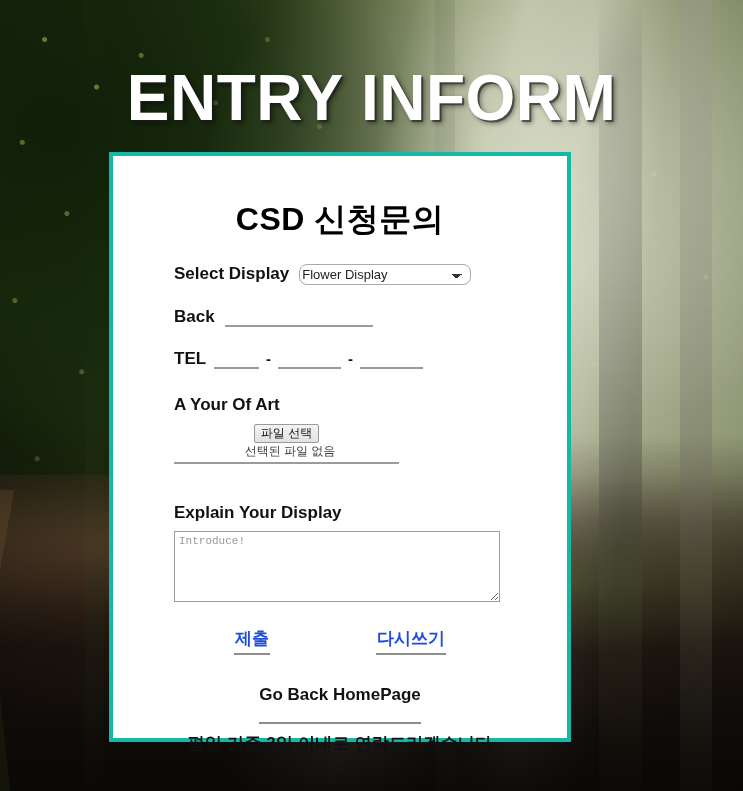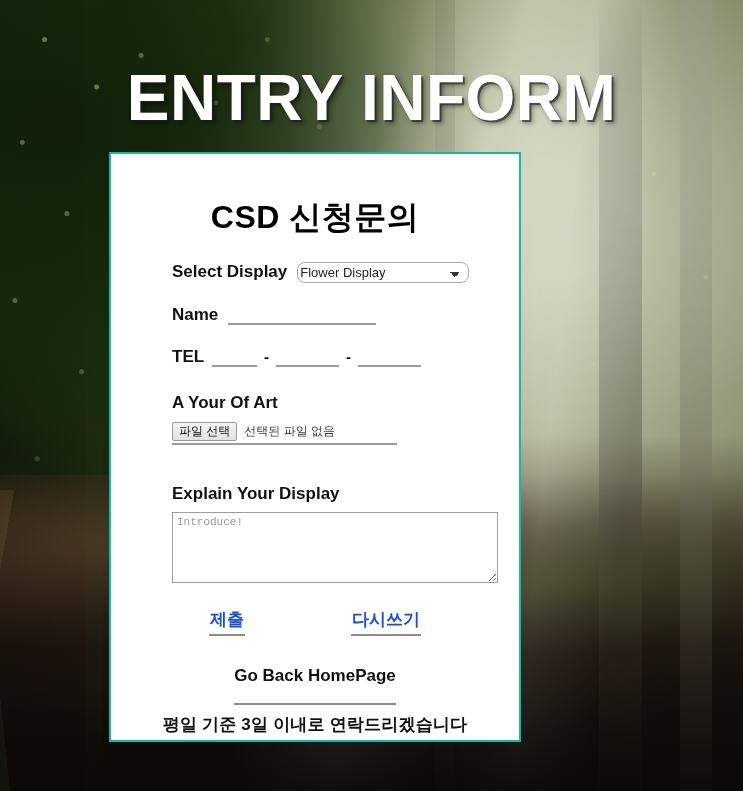--- a/index.html
+++ b/index.html
@@ -135,24 +135,24 @@
       3px 3px 5px rgba(0,0,0,0.45);
     white-space: nowrap;
     user-select: none;
   }
 
   
   #form-card {
     position: absolute;
     left: 109px;
     top: 152px;
-    width: 412px;
+    width: 462px;
     height: 590px;
     background: #ffffff;
-    border: 2px solid #14b8a6;
+    border: 4px solid #14b8a6;
   }
 
   #form-heading {
     margin: 0;
     padding-top: 42px;
     text-align: center;
     font-size: 32px;
     font-weight: bold;
     color: #000000;
     letter-spacing: 0.5px;
@@ -230,20 +230,21 @@
   }
 
   
   .file-row {
     margin-top: 9px;
     display: flex;
     align-items: center;
     width: 225px;
     border-bottom: 2px solid #9b9b9b;
     padding-bottom: 2px;
+    flex-direction: column;
   }
   .file-button {
     font-family: "Liberation Sans", sans-serif;
     font-size: 12px;
     color: #111;
     background: linear-gradient(to bottom, #f4f4f4, #e2e2e2);
     border: 1px solid #9a9a9a;
     border-radius: 2px;
     padding: 1px 6px;
     line-height: 15px;
@@ -347,21 +348,21 @@
     <div class="form-body">
 
       <div class="field-row">
         <span class="field-label">Select Display</span>
         <select class="display-select">
           <option>Flower Display</option>
         </select>
       </div>
 
       <div class="field-row">
-        <span class="field-label">Name</span>
+        <span class="field-label">Back</span>
         <input type="text" class="uline uline-name" value="" style="">
       </div>
 
       <div class="field-row">
         <span class="field-label">TEL</span>
         <input type="text" class="uline uline-tel1" value="" style="">
         <span class="tel-dash">-</span>
         <input type="text" class="uline uline-tel2" value="" style="">
         <span class="tel-dash">-</span>
         <input type="text" class="uline uline-tel3" value="" style="">

